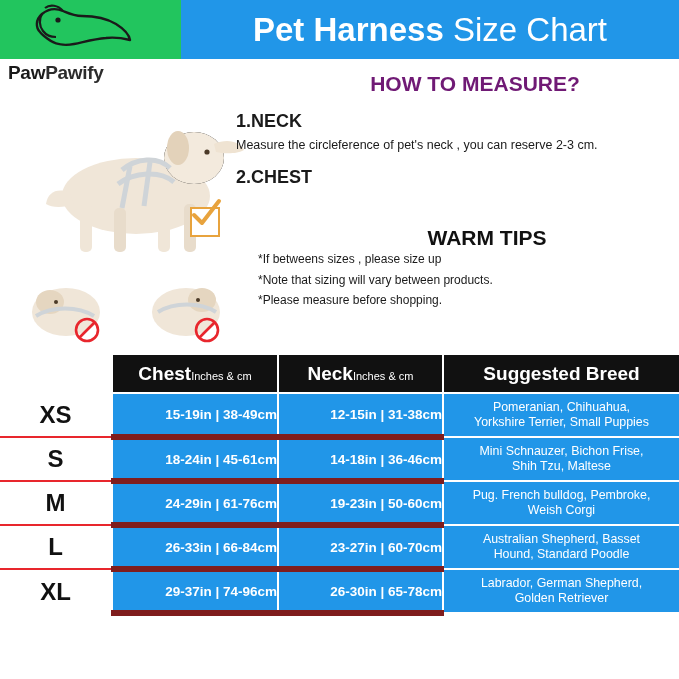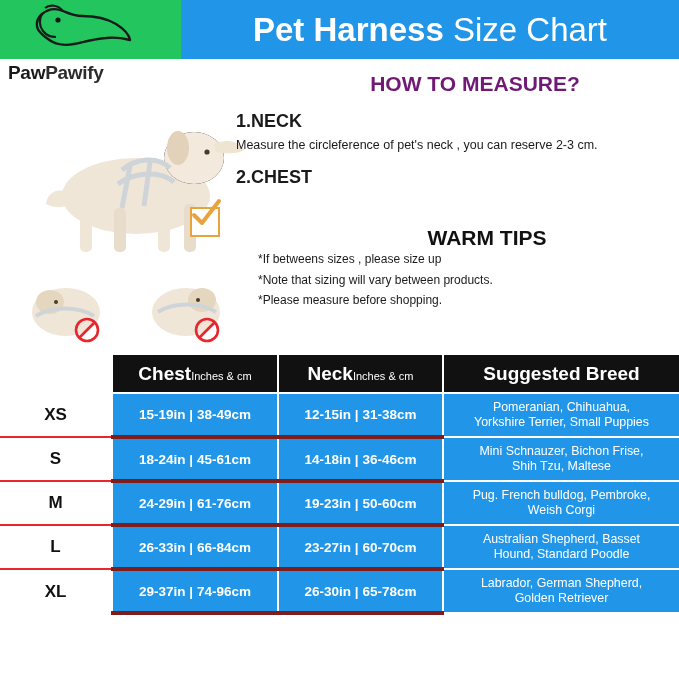--- a/index.html
+++ b/index.html
@@ -182,39 +182,39 @@
     font-size: 11px;
     font-weight: normal;
   }
   .col-chest { width: 166px; }
   .col-neck  { width: 165px; }
   .col-breed { width: 236px; }
 
   .size-cell {
     background: #ffffff;
     color: #111111;
-    font-size: 17px;
+    font-size: 24px;
     font-weight: bold;
     text-align: center;
     height: 44px;
     border-top: 2px solid #ffffff;
     border-bottom: 2px solid #e8262d;
     vertical-align: middle;
   }
   tr:last-child .size-cell { border-bottom: none; }
   .data-cell {
     background: #2196e8;
     color: #ffffff;
     font-size: 13.5px;
     font-weight: bold;
-    text-align: center;
+    text-align: right;
     height: 44px;
     vertical-align: middle;
     border-left: 2px solid #ffffff;
-    border-bottom: 4px solid #7f1d1d;
+    border-bottom: 6px solid #7f1d1d;
     padding: 0 2px;
   }
   .breed-cell {
     background: #2196e8;
     color: #ffffff;
     font-size: 12.4px;
     font-weight: normal;
     text-align: center;
     line-height: 1.25;
     vertical-align: middle;

